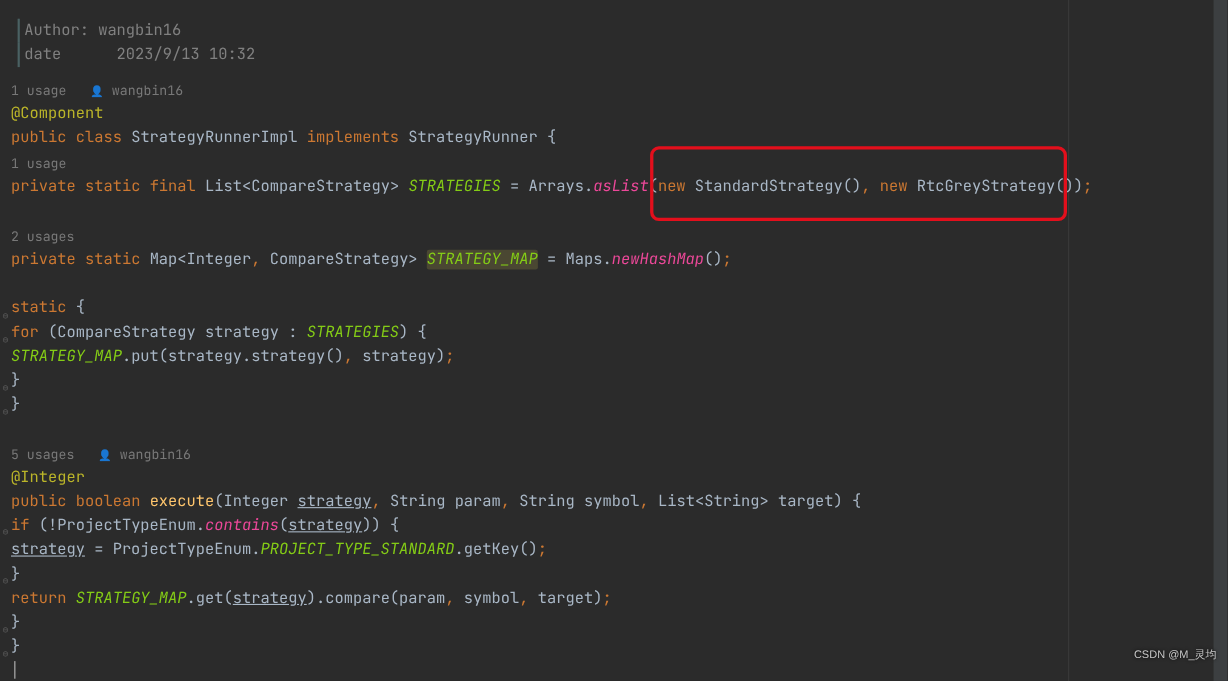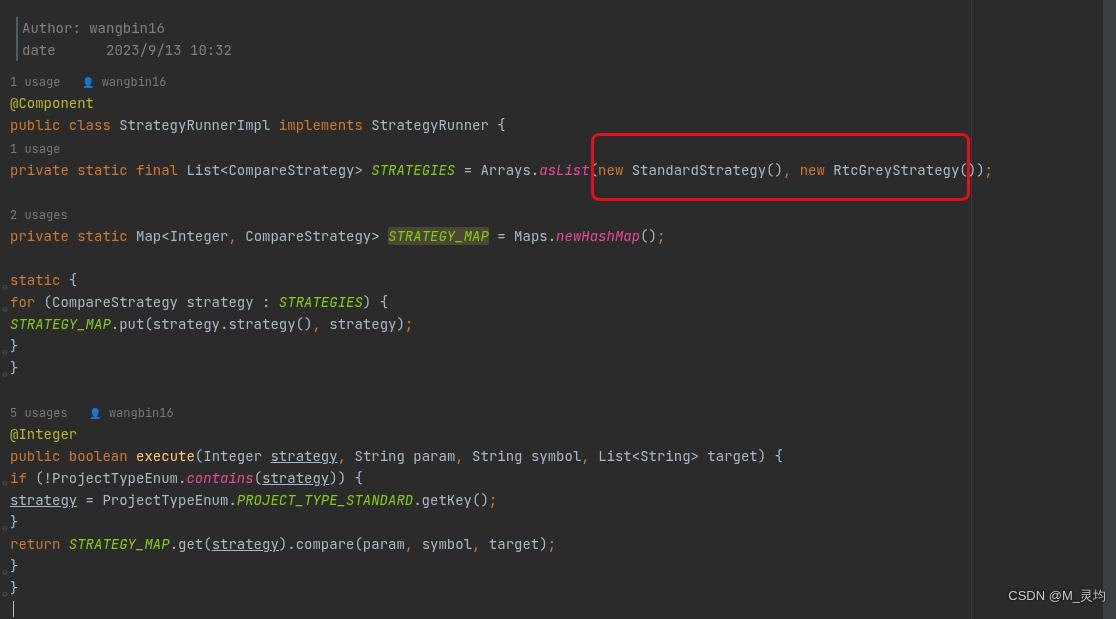--- a/index.html
+++ b/index.html
@@ -83,21 +83,21 @@
       position: absolute;
       border: 3px solid #e30f1c;
       border-radius: 8px;
       pointer-events: none;
     }
     .watermark {
       position: absolute;
       bottom: 12px;
       right: 10px;
       color: #c8c8c8;
-      font-size: 13px;
+      font-size: 10px;
       font-family: sans-serif;
       text-shadow: 0 0 3px #000;
     }
     .caret-line {
       position: absolute;
       left: 13px;
       width: 1px;
       height: 16px;
       background: #bbbbbb;
     }

